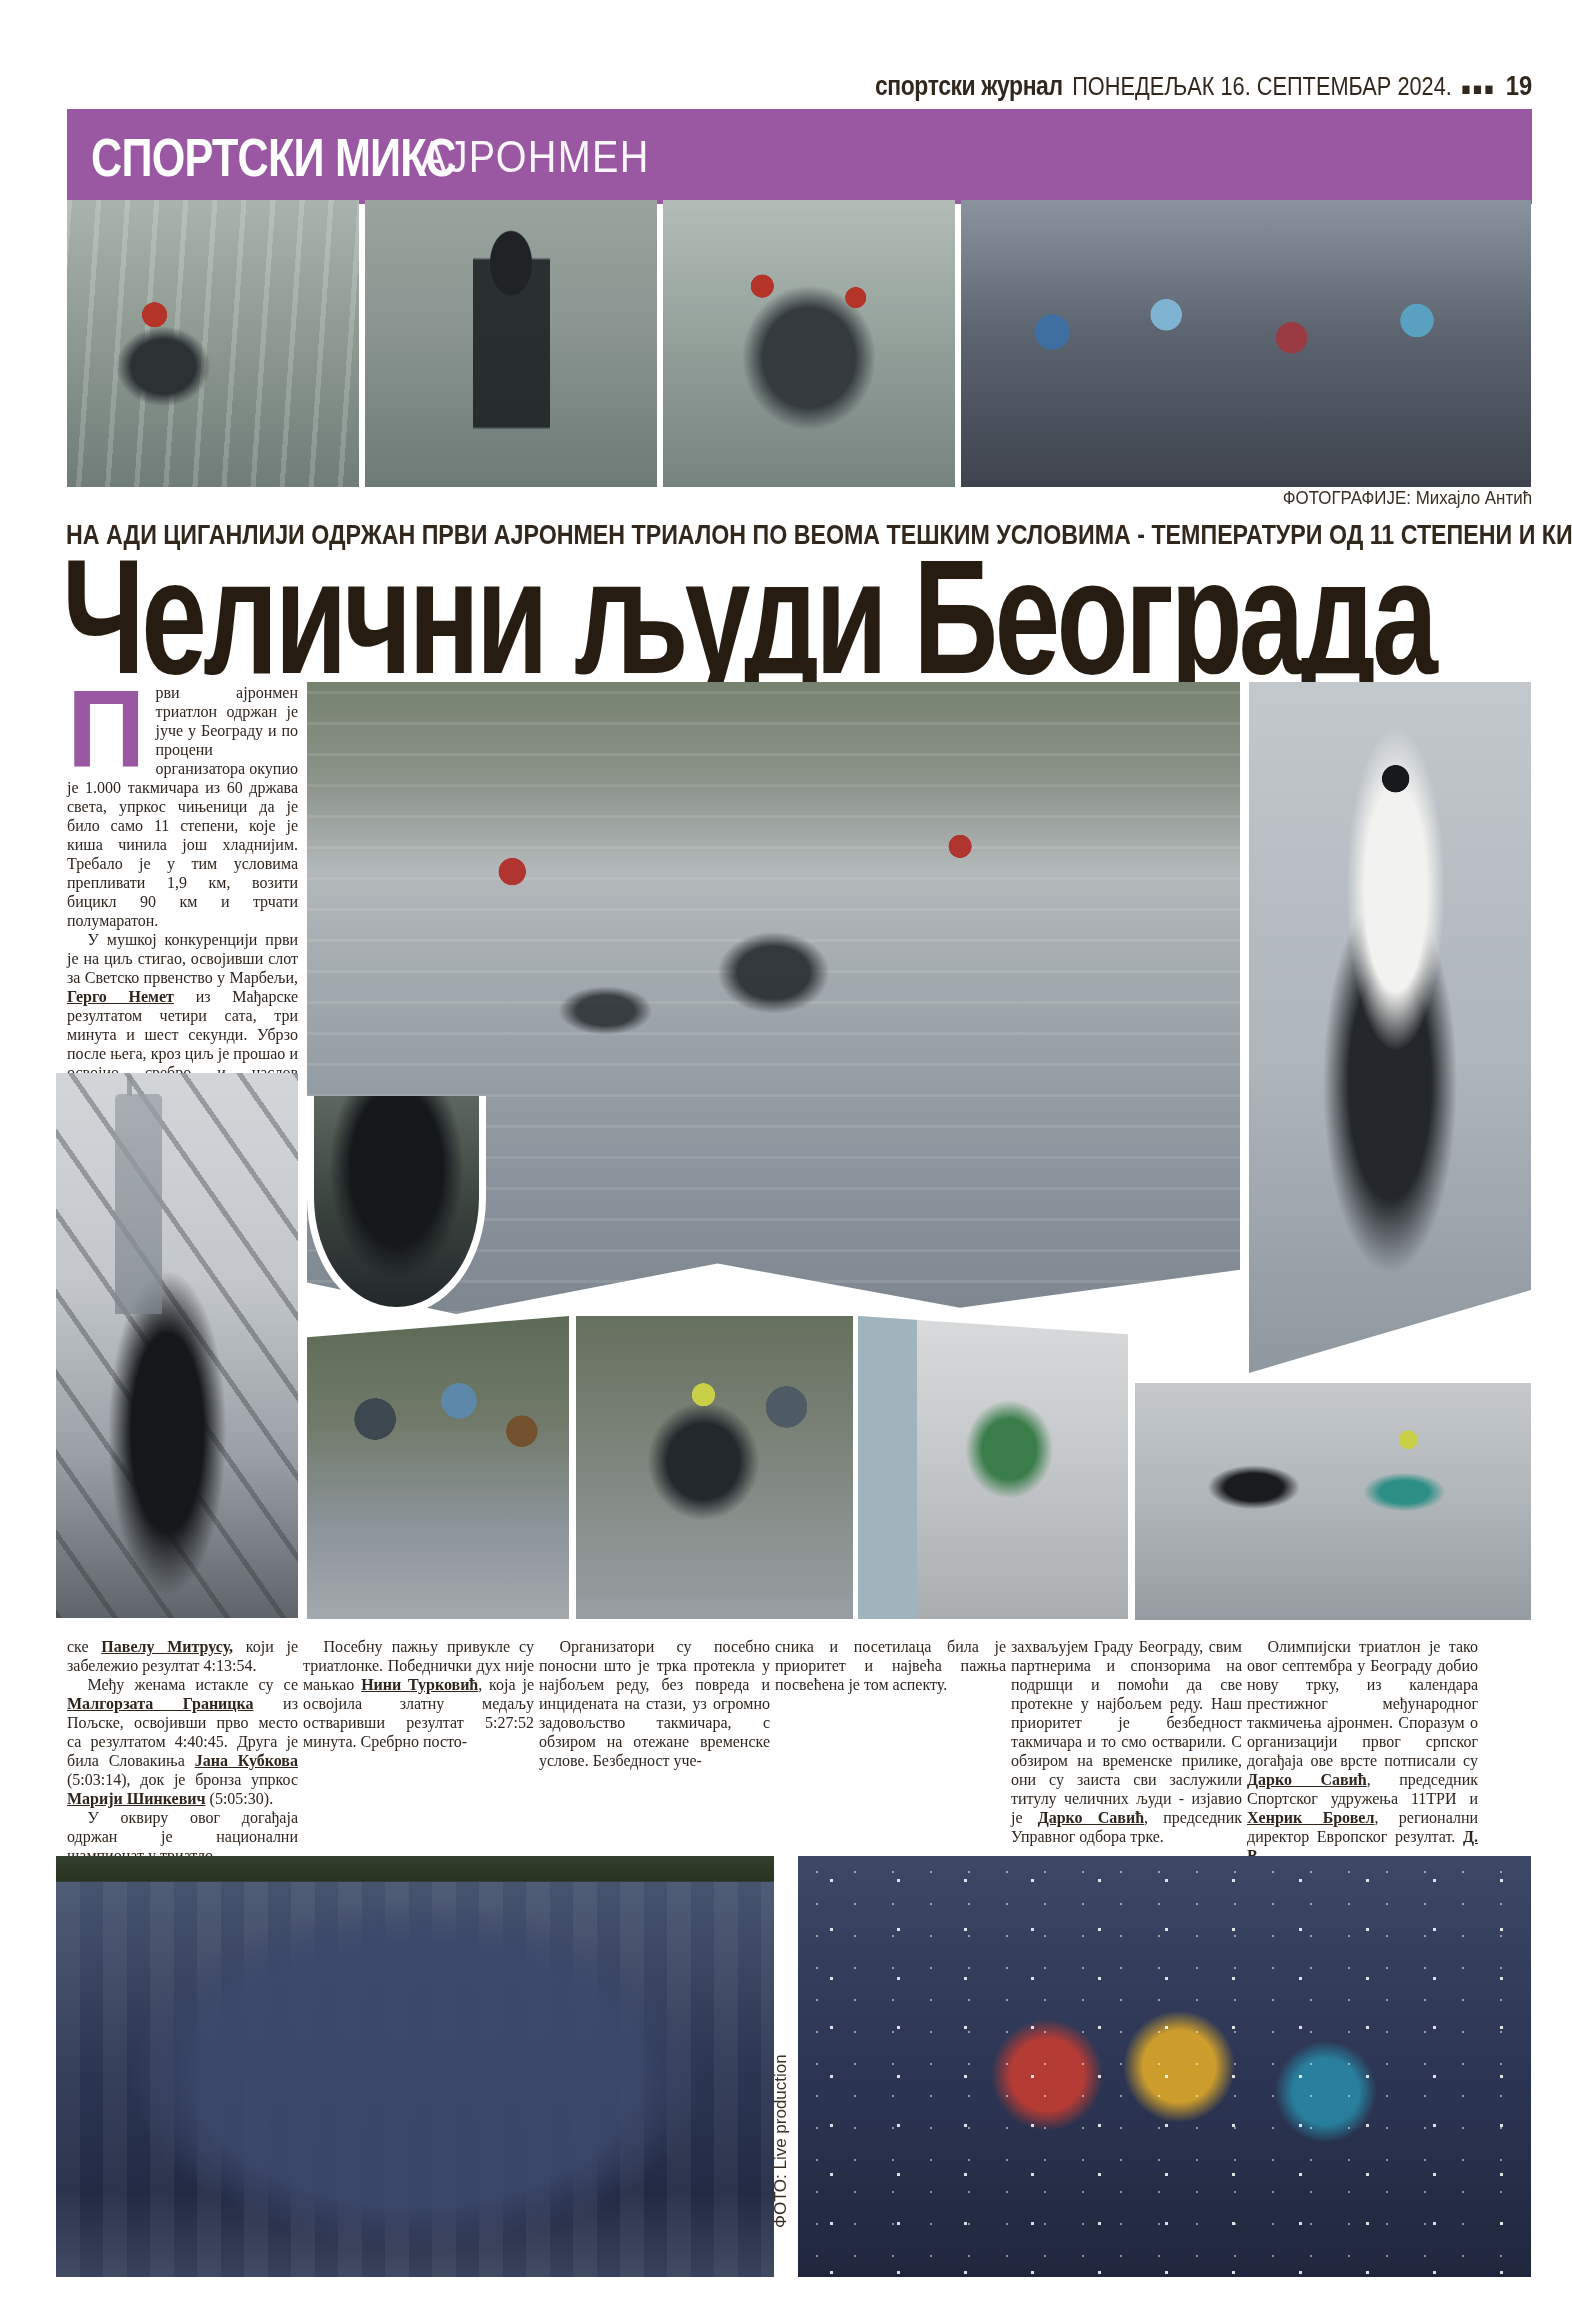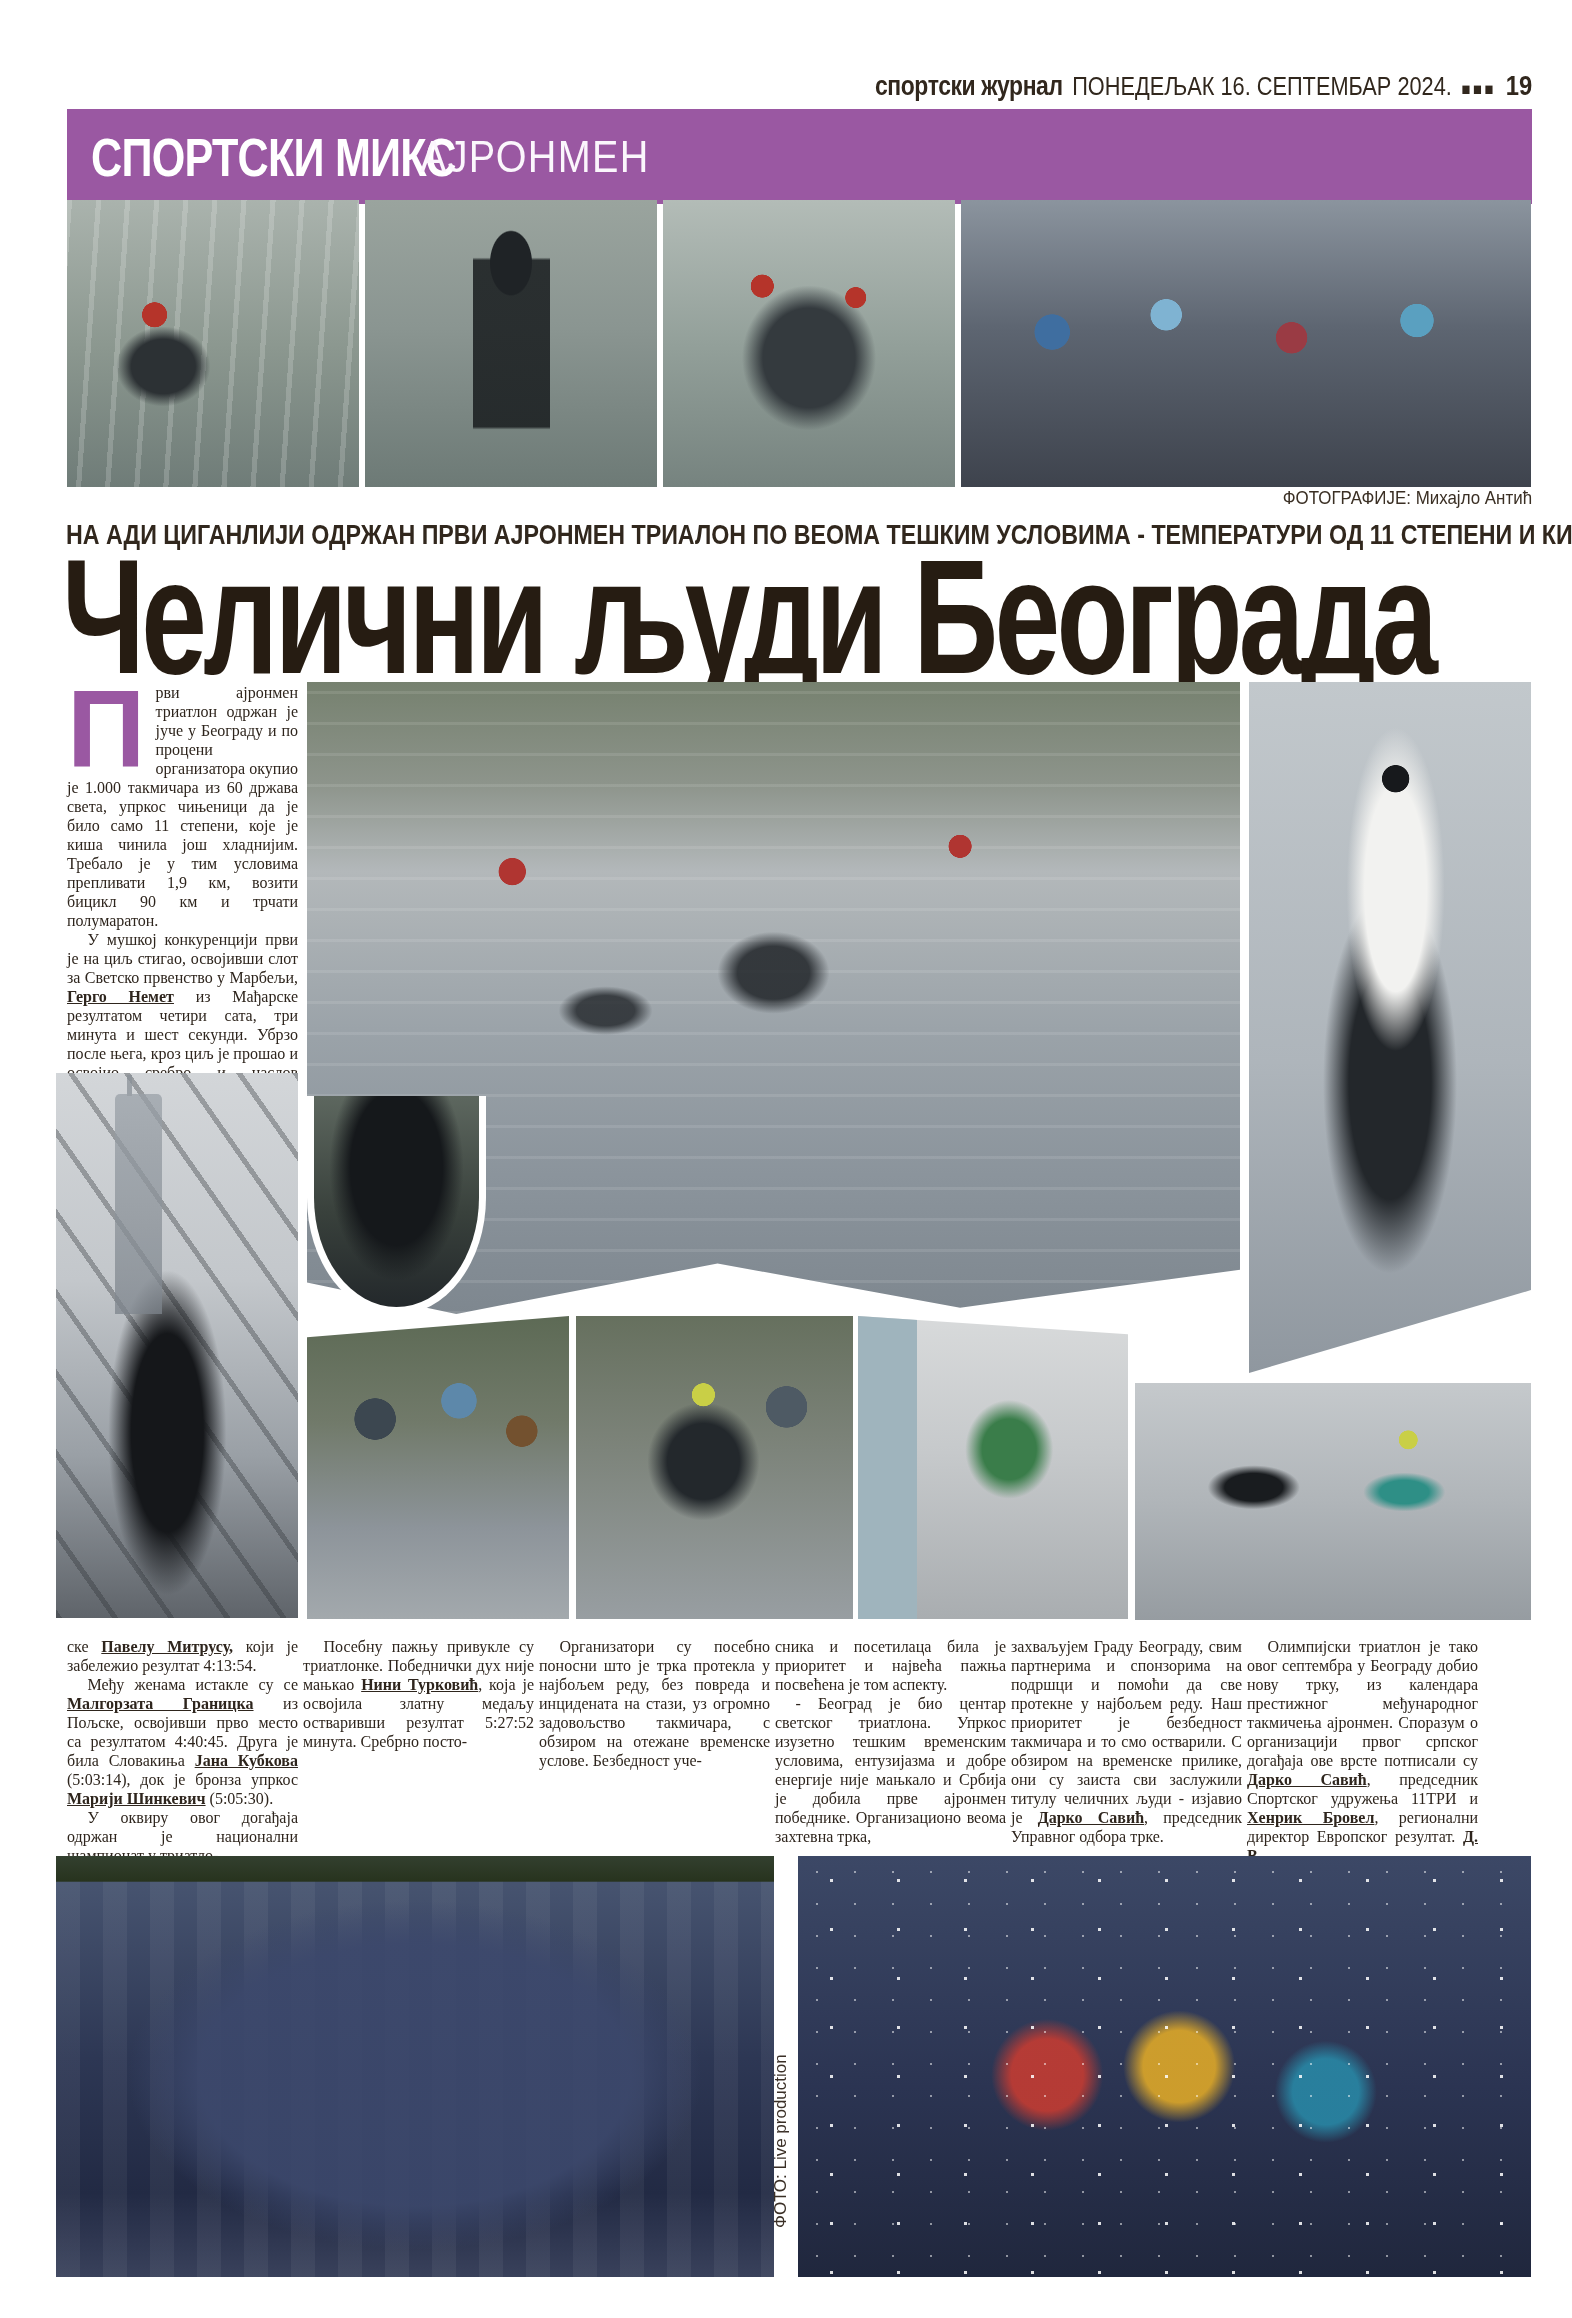--- a/index.html
+++ b/index.html
@@ -240,21 +240,20 @@
       <p class="ind"><span>У оквиру овог догађаја одржан је национални шампионат у триатло-</span></p>
     </div>
     <div class="col">
       <p class="ind"><span>Посебну пажњу привукле су триатлонке. Победнички дух није мањкао </span><b>Нини Турковић</b><span>, која је освојила златну медаљу остваривши резултат 5:27:52 минута. Сребрно посто-</span></p>
     </div>
     <div class="col">
       <p class="ind"><span>Организатори су посебно поносни што је трка протекла у најбољем реду, без повреда и инцидената на стази, уз огромно задовољство такмичара, с обзиром на отежане временске услове. Безбедност уче-</span></p>
     </div>
     <div class="col">
       <p><span>сника и посетилаца била је приоритет и највећа пажња посвећена је том аспекту.</span></p>
-      <p class="ind"><span>- Београд је био центар светског триатлона. Упркос изузетно тешким временским условима, ентузијазма и добре енергије није мањкало и Србија је добила прве ајронмен победнике. Организационо веома захтевна трка,</span></p>
     </div>
     <div class="col">
       <p><span>захваљујем Граду Београду, свим партнерима и спонзорима на подршци и помоћи да све протекне у најбољем реду. Наш приоритет је безбедност такмичара и то смо остварили. С обзиром на временске прилике, они су заиста сви заслужили титулу челичних људи - изјавио је </span><b>Дарко Савић</b><span>, председник Управног одбора трке.</span></p>
     </div>
     <div class="col">
       <p class="ind"><span>Олимпијски триатлон је тако овог септембра у Београду добио нову трку, из календара престижног међународног такмичења ајронмен. Споразум о организацији првог српског догађаја ове врсте потписали су </span><b>Дарко Савић</b><span>, председник Спортског удружења 11ТРИ и </span><b>Хенрик Бровел</b><span>, регионални директор Европског резултат. </span><b>Д. В.</b></p>
     </div>
   </div>
 
   <div class="ph ph-podium-men"></div>

